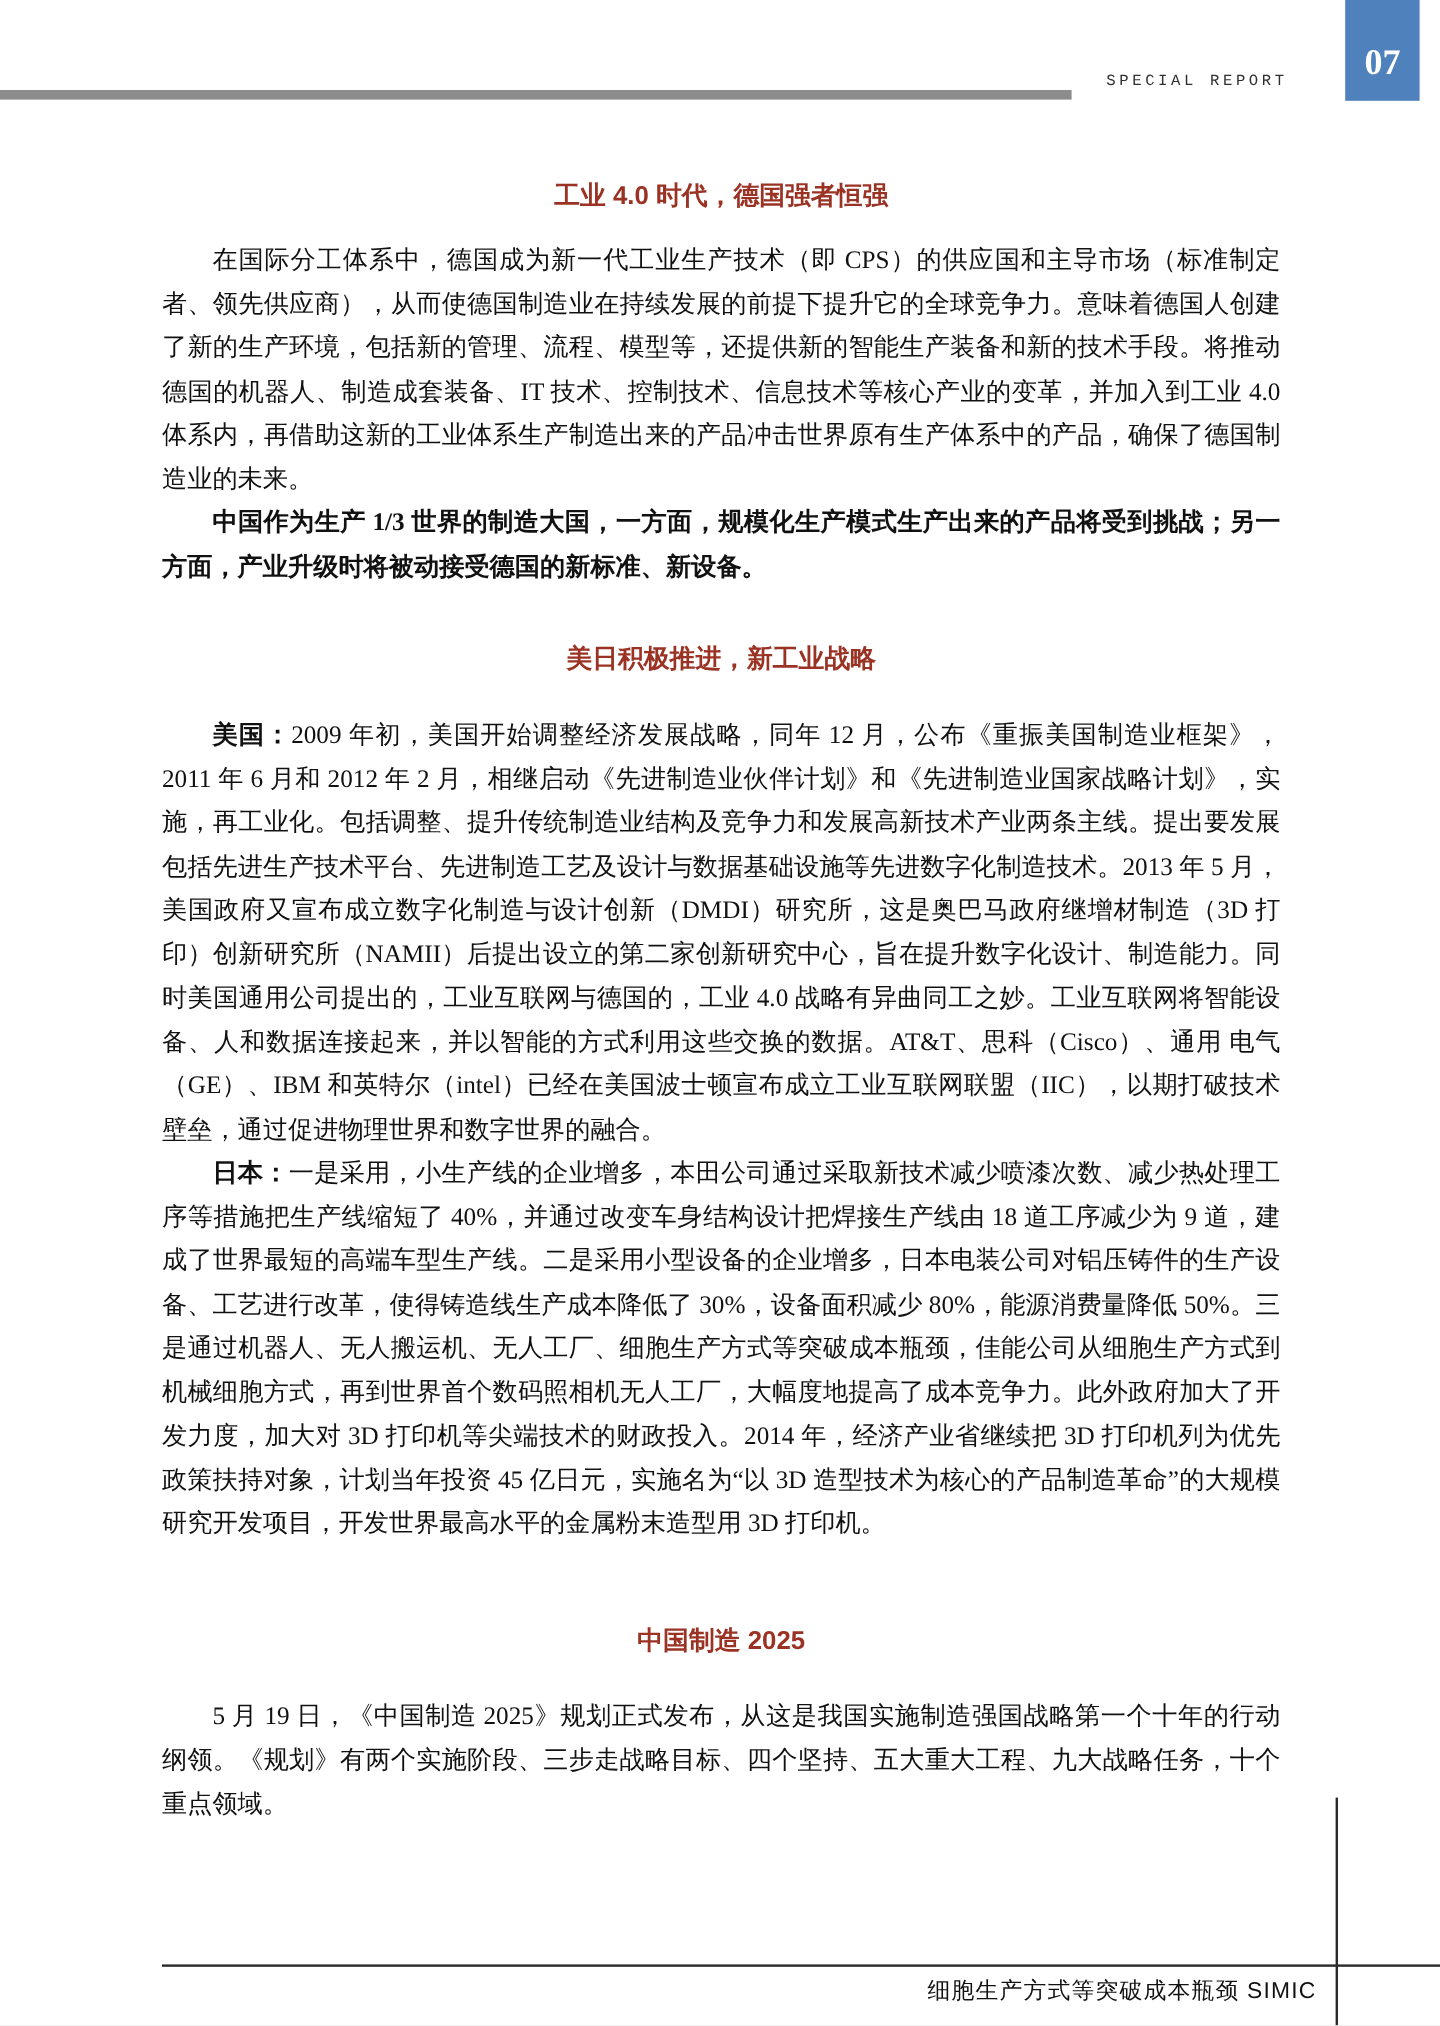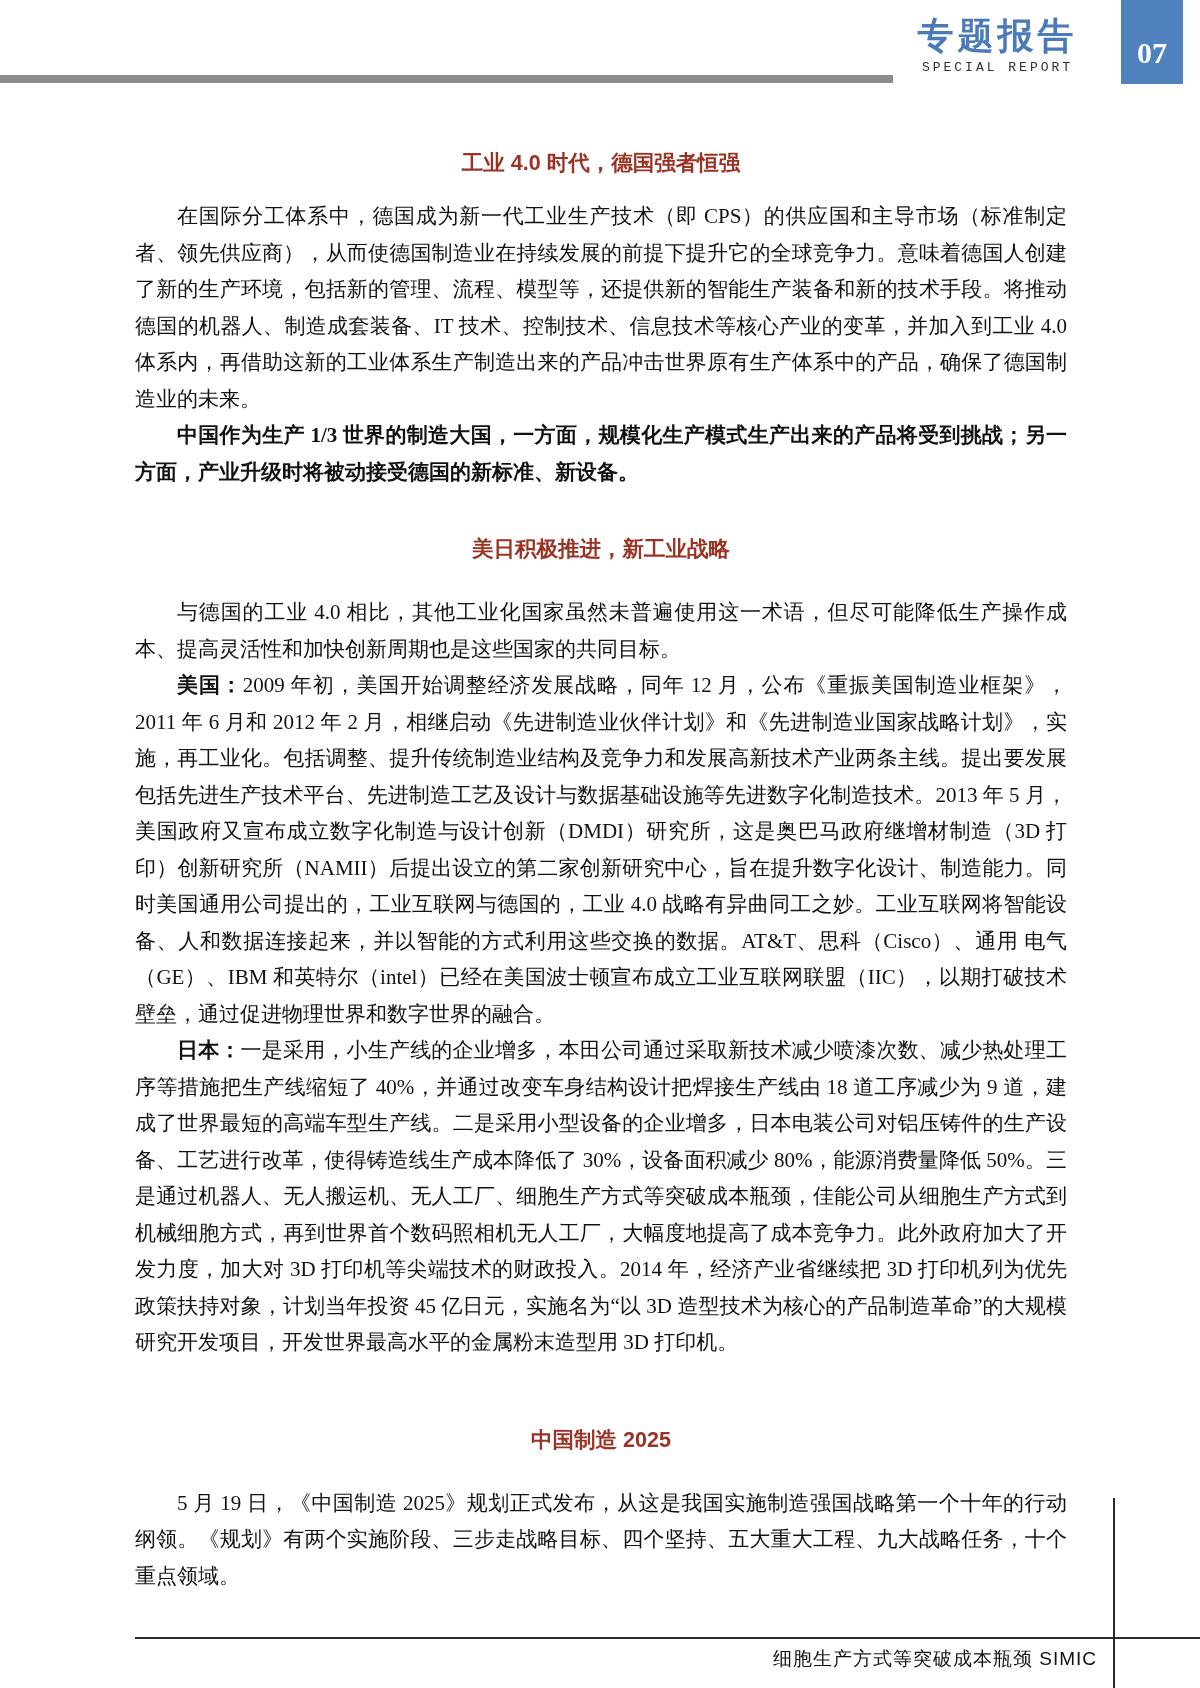--- a/index.html
+++ b/index.html
@@ -78,34 +78,32 @@
     position:absolute; left:1113px; top:1498px;
     width:2px; height:190px; background:#2a2a2a;
   }
 </style>
 </head>
 <body>
 
 <div class="page">
 
   <div class="header-bar"></div>
-  <div class="header-title">专题报告</div>
   <div class="header-sub">SPECIAL REPORT</div>
   <div class="page-num-box">
     <span>07</span>
   </div>
 
   <div class="content">
 
     <h2 class="section-heading first">工业 4.0 时代，德国强者恒强</h2>
     <p>在国际分工体系中，德国成为新一代工业生产技术（即 CPS）的供应国和主导市场（标准制定者、领先供应商），从而使德国制造业在持续发展的前提下提升它的全球竞争力。意味着德国人创建了新的生产环境，包括新的管理、流程、模型等，还提供新的智能生产装备和新的技术手段。将推动德国的机器人、制造成套装备、IT 技术、控制技术、信息技术等核心产业的变革，并加入到工业 4.0 体系内，再借助这新的工业体系生产制造出来的产品冲击世界原有生产体系中的产品，确保了德国制造业的未来。</p>
     <p class="bold">中国作为生产 1/3 世界的制造大国，一方面，规模化生产模式生产出来的产品将受到挑战；另一方面，产业升级时将被动接受德国的新标准、新设备。</p>
 
     <h2 class="section-heading second">美日积极推进，新工业战略</h2>
-    <p>与德国的工业 4.0 相比，其他工业化国家虽然未普遍使用这一术语，但尽可能降低生产操作成本、提高灵活性和加快创新周期也是这些国家的共同目标。</p>
     <p><span class="lead">美国：</span><span>2009 年初，美国开始调整经济发展战略，同年 12 月，公布《重振美国制造业框架》，2011 年 6 月和 2012 年 2 月，相继启动《先进制造业伙伴计划》和《先进制造业国家战略计划》，实施，再工业化。包括调整、提升传统制造业结构及竞争力和发展高新技术产业两条主线。提出要发展包括先进生产技术平台、先进制造工艺及设计与数据基础设施等先进数字化制造技术。2013 年 5 月，美国政府又宣布成立数字化制造与设计创新（DMDI）研究所，这是奥巴马政府继增材制造（3D 打印）创新研究所（NAMII）后提出设立的第二家创新研究中心，旨在提升数字化设计、制造能力。同时美国通用公司提出的，工业互联网与德国的，工业 4.0 战略有异曲同工之妙。工业互联网将智能设备、人和数据连接起来，并以智能的方式利用这些交换的数据。AT&amp;T、思科（Cisco）、通用 电气（GE）、IBM 和英特尔（intel）已经在美国波士顿宣布成立工业互联网联盟（IIC），以期打破技术壁垒，通过促进物理世界和数字世界的融合。</span></p>
     <p><span class="lead">日本：</span><span>一是采用，小生产线的企业增多，本田公司通过采取新技术减少喷漆次数、减少热处理工序等措施把生产线缩短了 40%，并通过改变车身结构设计把焊接生产线由 18 道工序减少为 9 道，建成了世界最短的高端车型生产线。二是采用小型设备的企业增多，日本电装公司对铝压铸件的生产设备、工艺进行改革，使得铸造线生产成本降低了 30%，设备面积减少 80%，能源消费量降低 50%。三是通过机器人、无人搬运机、无人工厂、细胞生产方式等突破成本瓶颈，佳能公司从细胞生产方式到机械细胞方式，再到世界首个数码照相机无人工厂，大幅度地提高了成本竞争力。此外政府加大了开发力度，加大对 3D 打印机等尖端技术的财政投入。2014 年，经济产业省继续把 3D 打印机列为优先政策扶持对象，计划当年投资 45 亿日元，实施名为“以 3D 造型技术为核心的产品制造革命”的大规模研究开发项目，开发世界最高水平的金属粉末造型用 3D 打印机。</span></p>
 
     <h2 class="section-heading third">中国制造 2025</h2>
     <p>5 月 19 日，《中国制造 2025》规划正式发布，从这是我国实施制造强国战略第一个十年的行动纲领。《规划》有两个实施阶段、三步走战略目标、四个坚持、五大重大工程、九大战略任务，十个重点领域。</p>
 
   </div>
 
   <div class="table-vrule"></div>
   <div class="footer-rule"></div>

